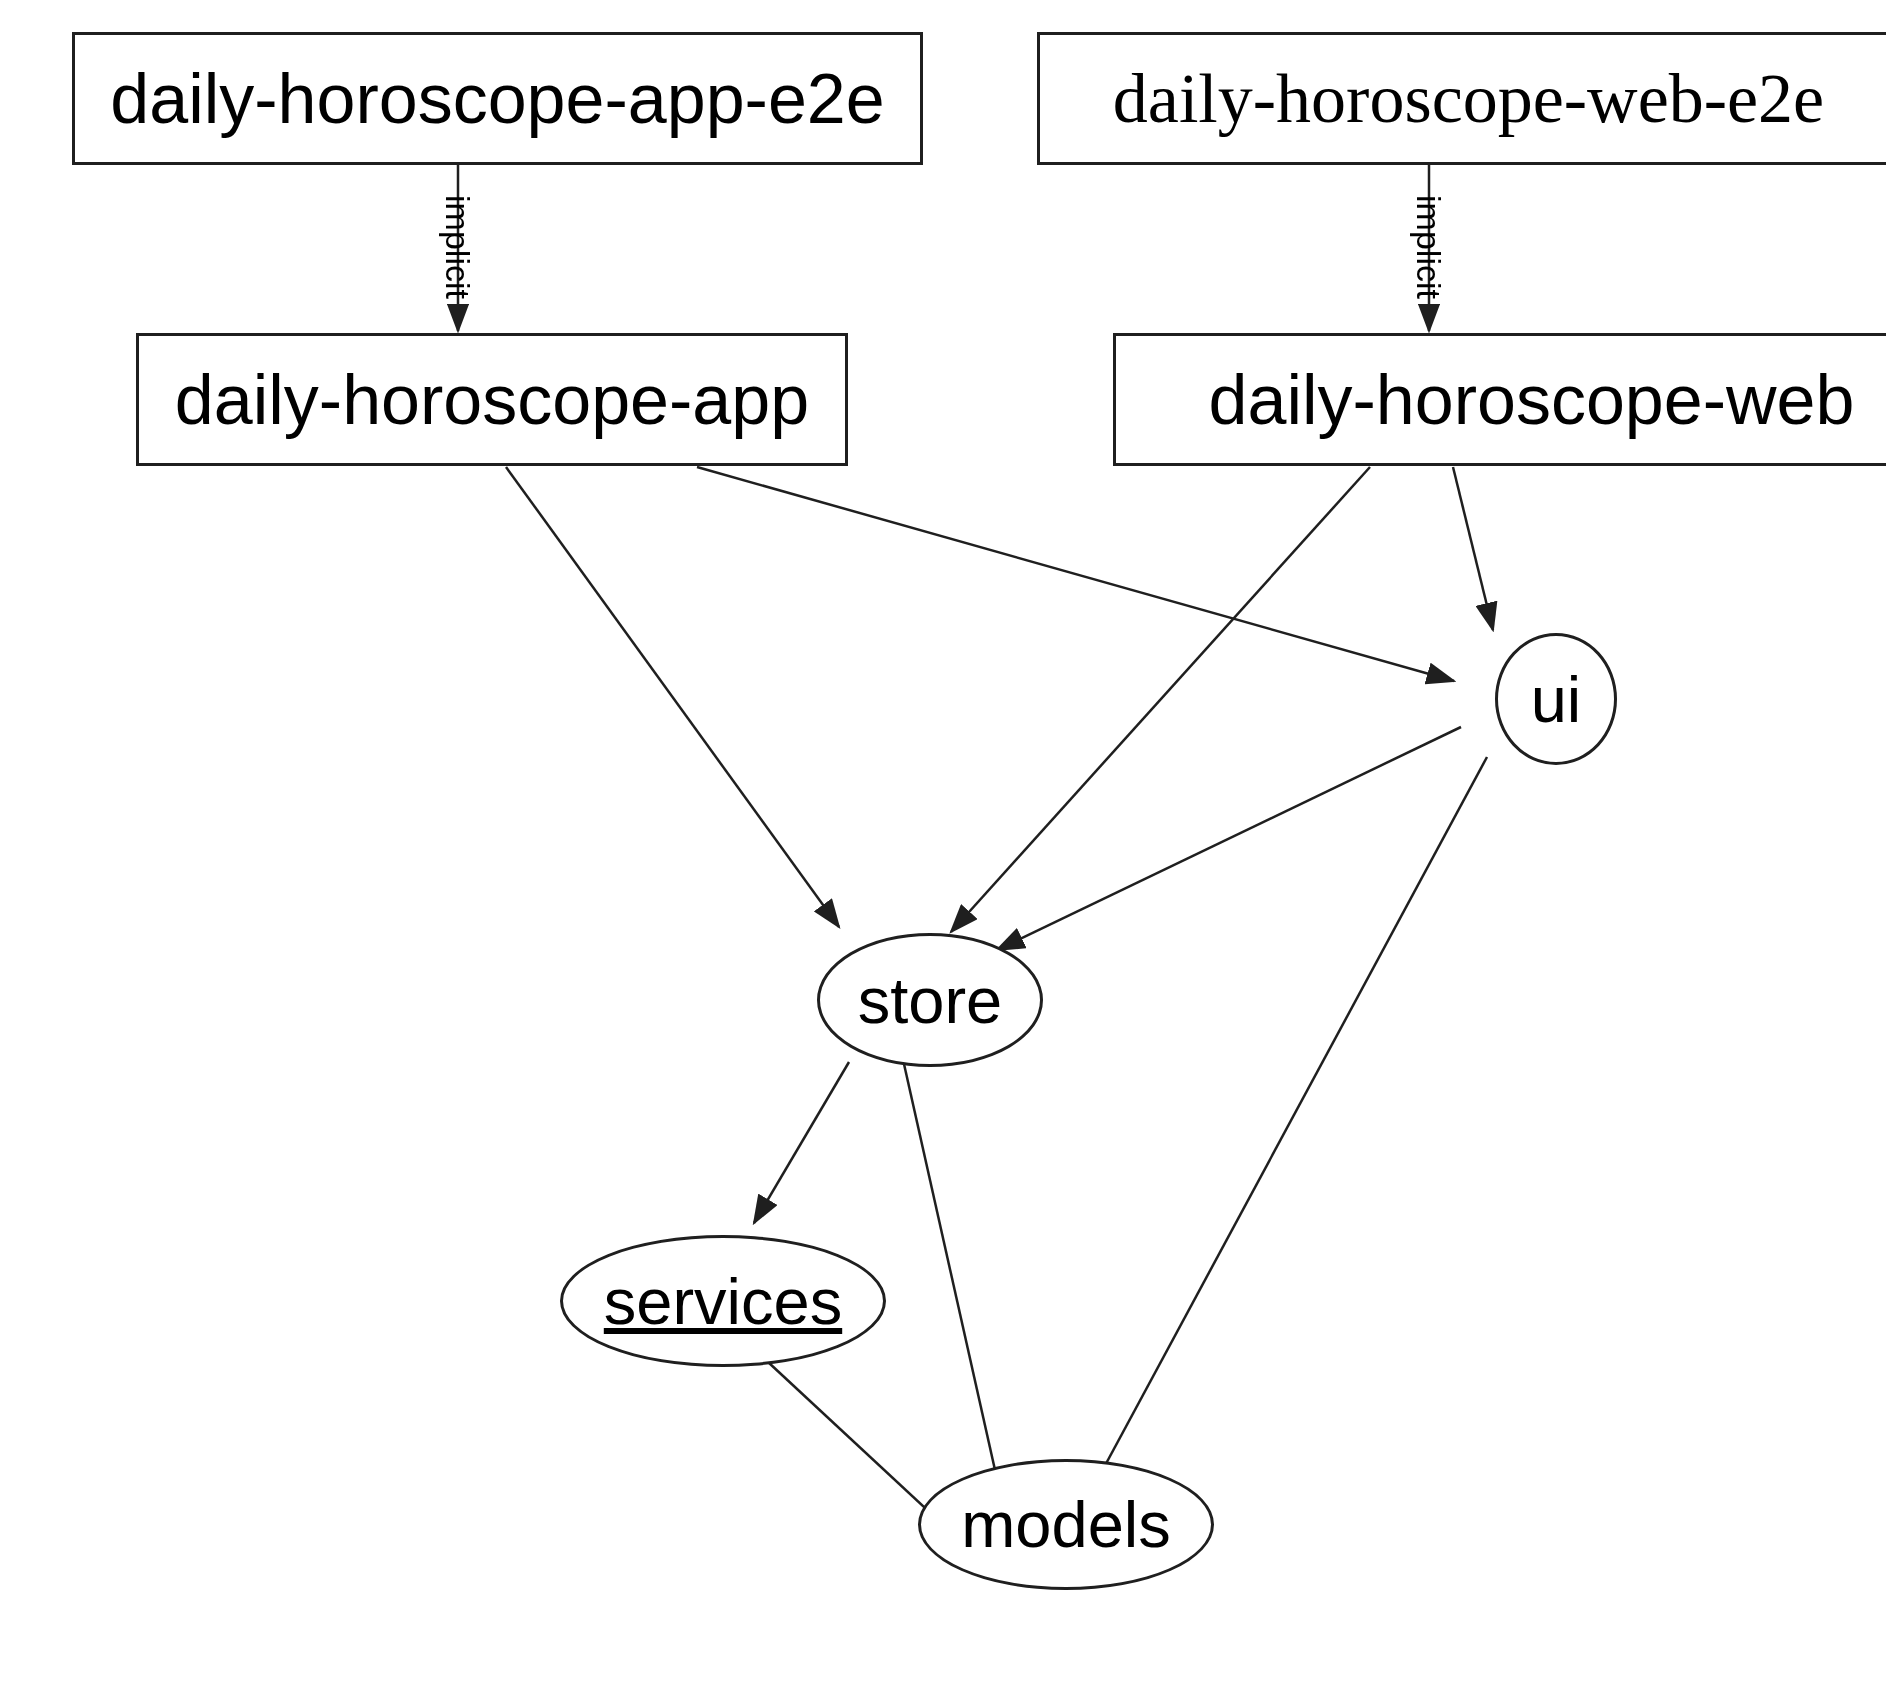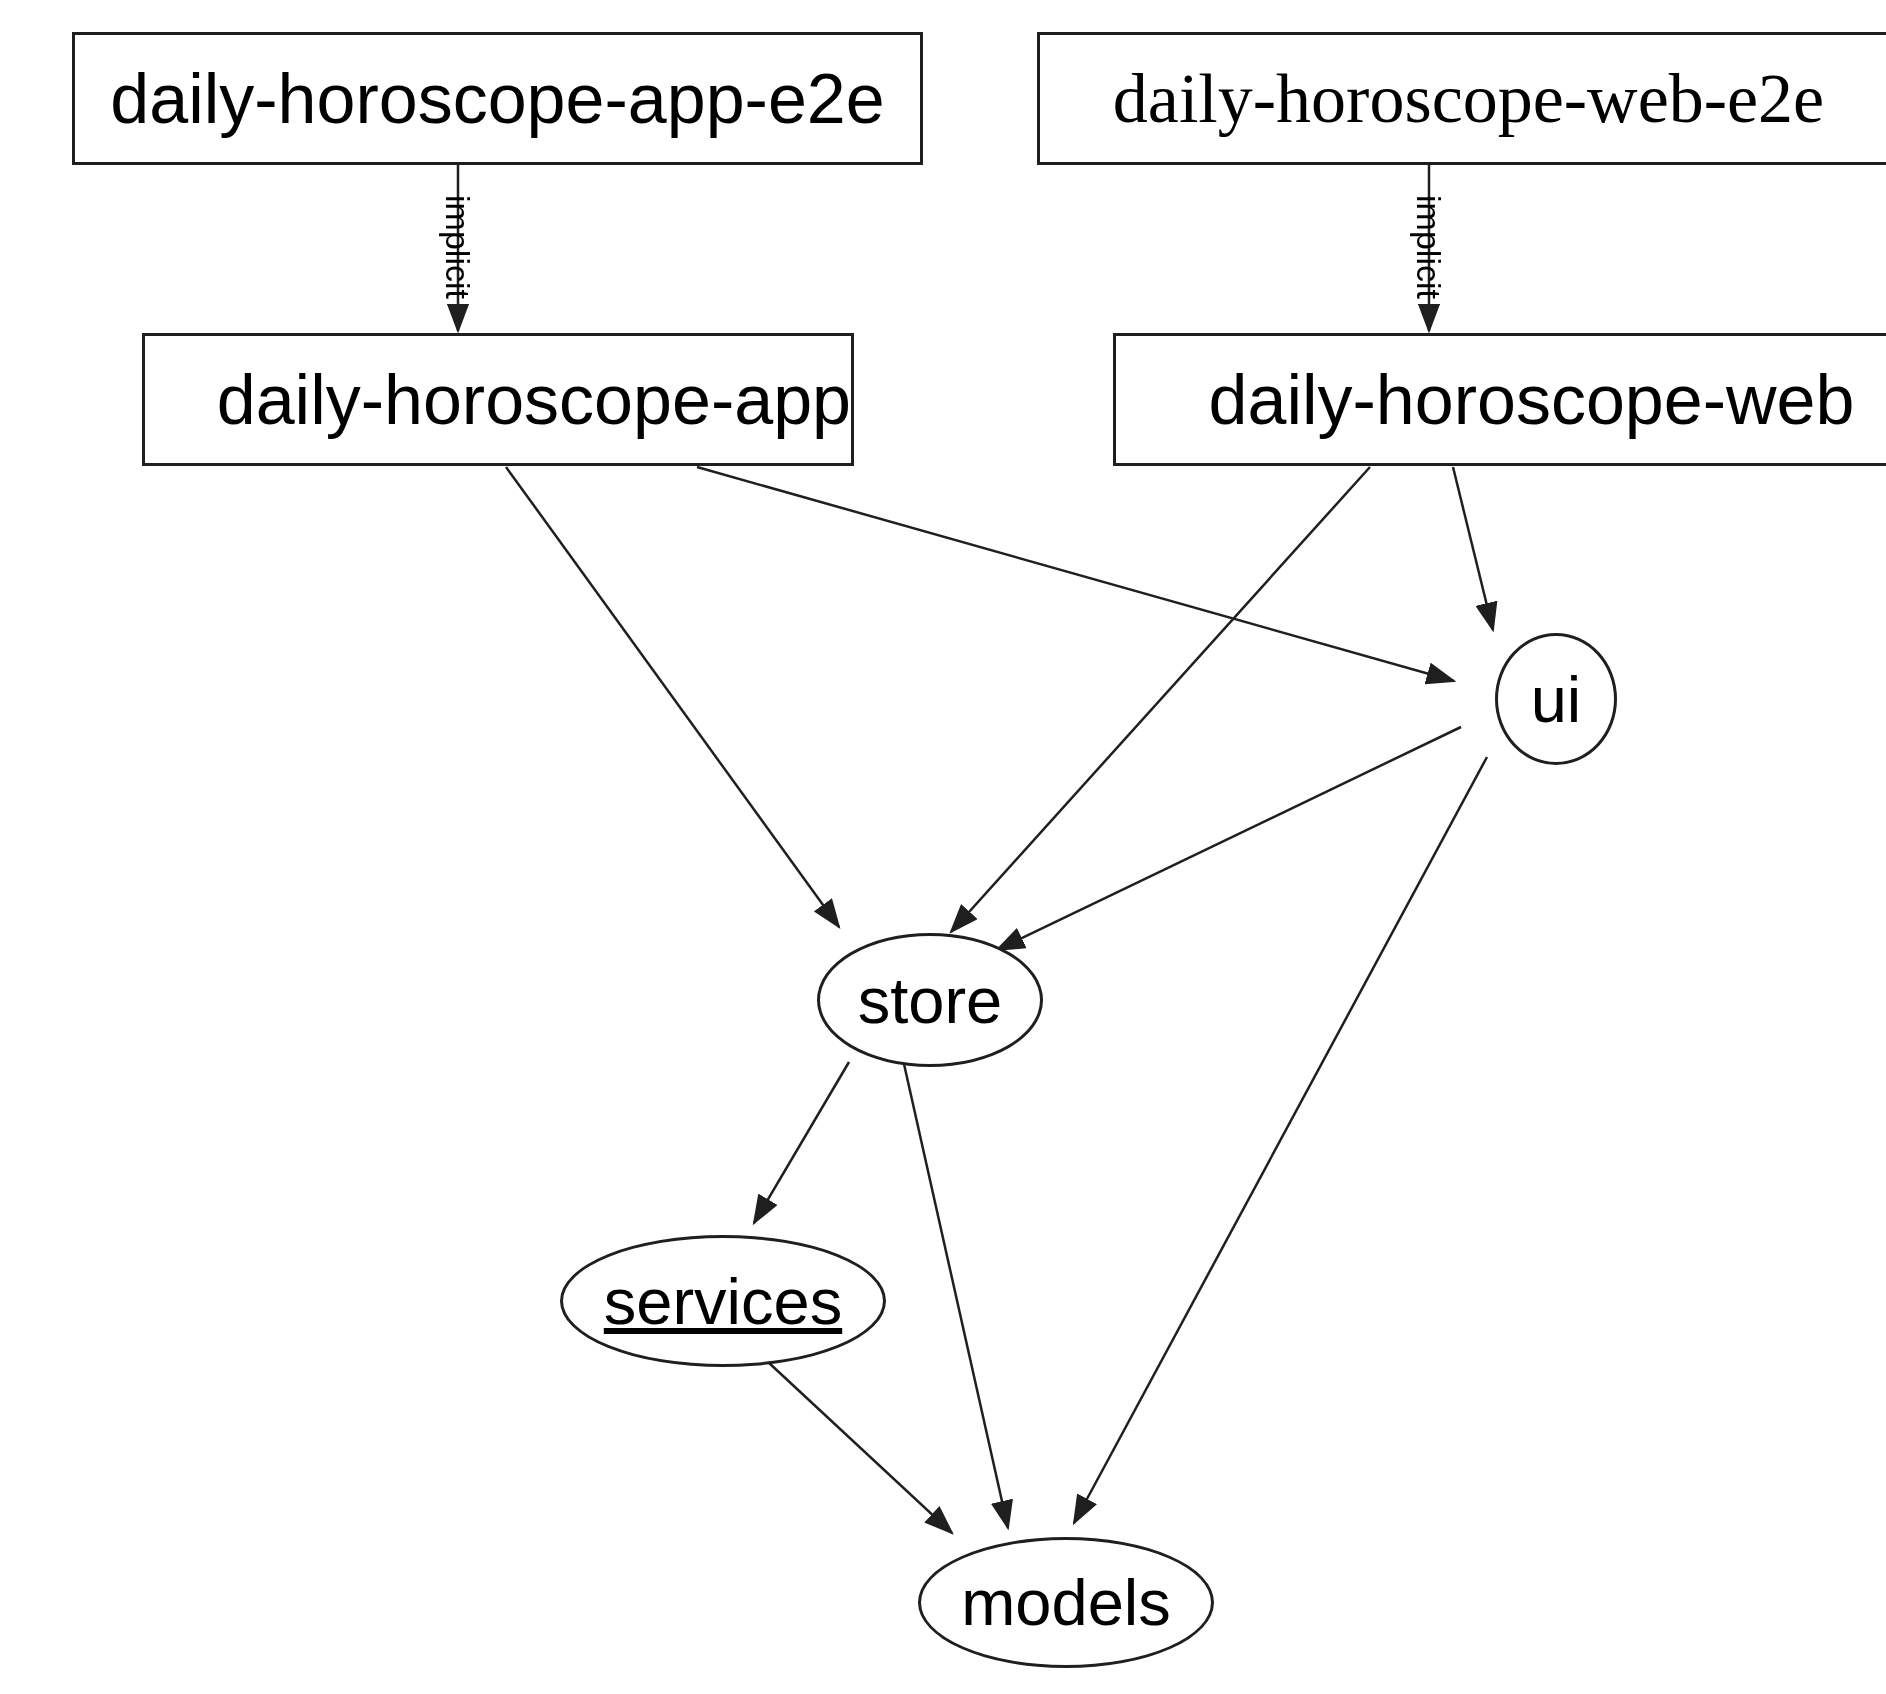--- a/index.html
+++ b/index.html
@@ -91,32 +91,32 @@
     </svg>
   <div id="nodes-layer">
       <div class="edge-label" style="left: 458px; top: 247px;">implicit</div>
       <div class="edge-label" style="left: 1429px; top: 247px;">implicit</div>
       <div class="node rect" style="left: 32px; top: 32px; width: 851px; height: 133px;">
         <span class="node-label">daily-horoscope-app-e2e</span>
       </div>
       <div class="node rect" style="left: 997px; top: 32px; width: 863px; height: 133px; font-family: Liberation Serif, serif;">
         <span class="node-label">daily-horoscope-web-e2e</span>
       </div>
-      <div class="node rect" style="left: 102px; top: 333px; width: 712px; height: 133px; justify-content: flex-end;">
+      <div class="node rect" style="left: 96px; top: 333px; width: 712px; height: 133px;">
         <span class="node-label">daily-horoscope-app</span>
       </div>
       <div class="node rect" style="left: 1073px; top: 333px; width: 837px; height: 133px;">
         <span class="node-label">daily-horoscope-web</span>
       </div>
       <div class="node ellipse" style="left: 1455px; top: 633px; width: 122px; height: 132px;">
         <span class="node-label">ui</span>
       </div>
       <div class="node ellipse" style="left: 777px; top: 933px; width: 226px; height: 134px;">
         <span class="node-label">store</span>
       </div>
       <div class="node ellipse" style="left: 520px; top: 1235px; width: 326px; height: 132px; text-decoration: underline;">
         <span class="node-label">services</span>
       </div>
-      <div class="node ellipse" style="left: 878px; top: 1537px; width: 296px; height: 131px; justify-content: center;">
+      <div class="node ellipse" style="left: 878px; top: 1459px; width: 296px; height: 131px; justify-content: center;">
         <span class="node-label">models</span>
       </div>
     </div>
 </div>
 
 </body></html>

